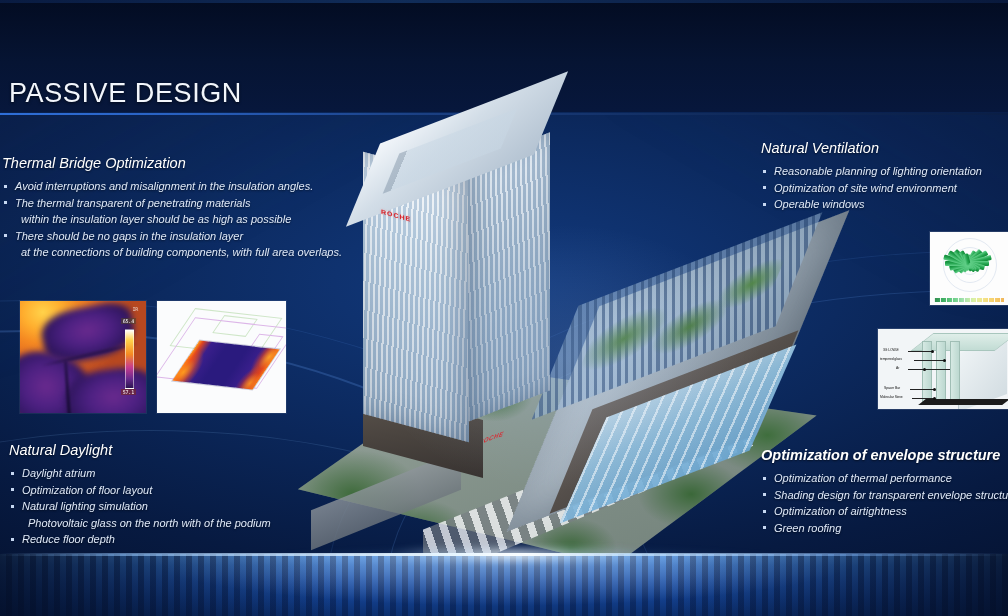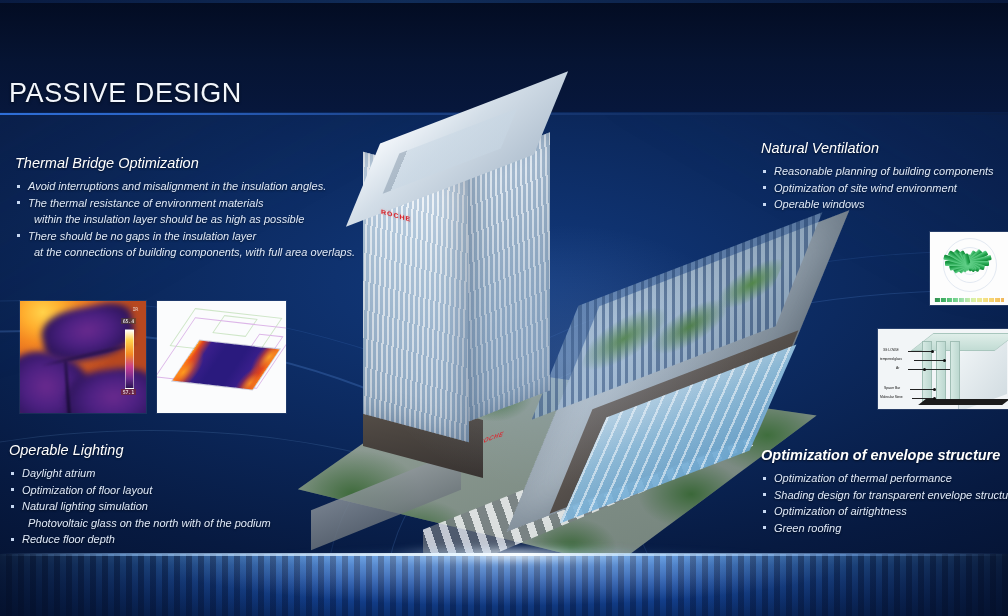--- a/index.html
+++ b/index.html
@@ -114,21 +114,21 @@
     padding-left:13px;margin:0;white-space:nowrap;
     text-shadow:0 1px 2px rgba(0,0,0,.5);
   }
   .bullets li:before{
     content:"";position:absolute;left:2px;top:6.5px;
     width:3px;height:3px;background:#c7d8f2;
   }
   .bullets li.cont{padding-left:19px;}
   .bullets li.cont:before{display:none;}
 
-  #blk-thermal{left:15px;top:155px;}
+  #blk-thermal{left:2px;top:155px;}
   #blk-lighting{left:9px;top:442px;}
   #blk-ventilation{left:761px;top:140px;}
   #blk-envelope{left:761px;top:447px;}
 
   
   .panel{position:absolute;overflow:hidden;}
 
   
   #img-thermal-ir{
     left:20px;top:301px;width:126px;height:112px;
@@ -432,42 +432,42 @@
       <div class="tower-logo">ROCHE</div>
     </div>
 
     <div class="glow-soft"></div>
   </div>
 
   <div class="block" id="blk-thermal">
     <h3>Thermal Bridge Optimization</h3>
     <ul class="bullets">
       <li>Avoid interruptions and misalignment in the insulation angles.</li>
-      <li>The thermal resistance of environment materials</li>
+      <li>The thermal transparent of penetrating materials</li>
       <li class="cont">within the insulation layer should be as high as possible</li>
       <li>There should be no gaps in the insulation layer</li>
       <li class="cont">at the connections of building components, with full area overlaps.</li>
     </ul>
   </div>
 
   <div class="block" id="blk-lighting">
-    <h3>Operable Lighting</h3>
+    <h3>Natural Daylight</h3>
     <ul class="bullets">
       <li>Daylight atrium</li>
       <li>Optimization of floor layout</li>
       <li>Natural lighting simulation</li>
       <li class="cont">Photovoltaic glass on the north with of the podium</li>
       <li>Reduce floor depth</li>
     </ul>
   </div>
 
   <div class="block" id="blk-ventilation">
     <h3>Natural Ventilation</h3>
     <ul class="bullets">
-      <li>Reasonable planning of building components</li>
+      <li>Reasonable planning of lighting orientation</li>
       <li>Optimization of site wind environment</li>
       <li>Operable windows</li>
     </ul>
   </div>
 
   <div class="block strongtitle" id="blk-envelope">
     <h3>Optimization of envelope structure</h3>
     <ul class="bullets">
       <li>Optimization of thermal performance</li>
       <li>Shading design for transparent envelope structure</li>

